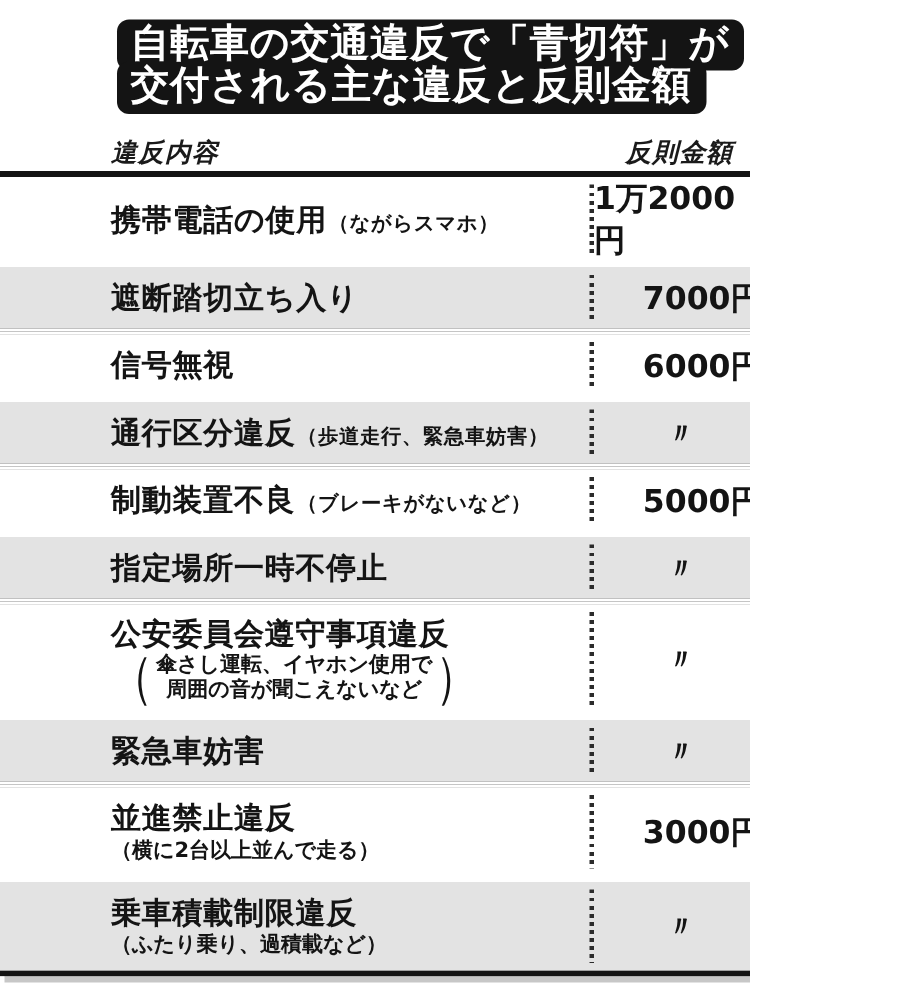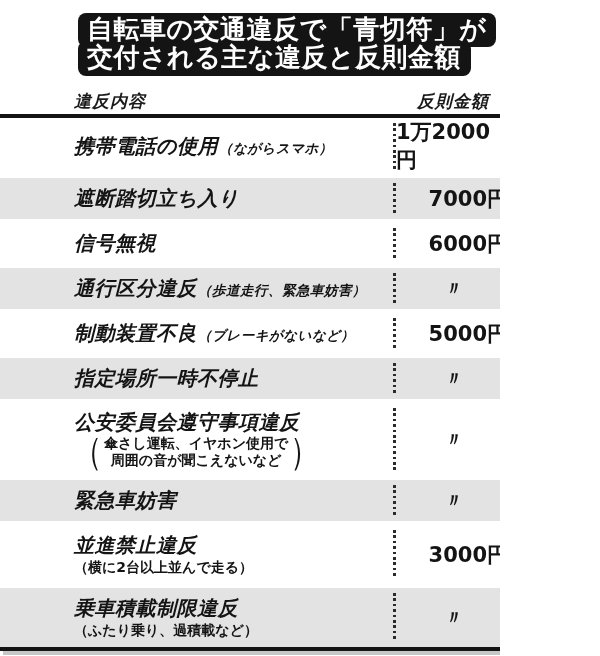--- a/index.html
+++ b/index.html
@@ -39,21 +39,21 @@
     background:#fff;overflow:hidden;
     box-shadow:3px 4px 0 rgba(0,0,0,0.22);
   }
   .row{display:flex;align-items:center;min-height:41px;background:#fff;}
   .row.shade{background:var(--shade);}
   .row.h-block{min-height:59px;}
   .row.h-bracket{min-height:73px;}
   .divider{height:2px;background:var(--ink);border-top:2px solid #fff;border-bottom:2px solid #fff;}
 
   .cell-name{flex:1;padding:4px 4px 4px 74px;}
-  .vname{font-size:20px;font-weight:bold;letter-spacing:0.5px;line-height:1.15;font-style:italic;}
+  .vname{font-size:20px;font-weight:bold;letter-spacing:0.5px;line-height:1.15;}
   .vnote-inline{font-size:13.5px;font-weight:bold;margin-left:1px;white-space:nowrap;}
   .vnote-block{font-size:14px;font-weight:bold;line-height:1.2;margin-top:2px;}
   .paren-row{display:flex;align-items:center;margin-top:1px;}
   .big-paren{font-size:28px;font-weight:400;line-height:1;transform:scaleY(1.35);margin:0 2px 0 0;}
   .big-paren.close{margin:0 0 0 2px;}
   .paren-lines{display:flex;flex-direction:column;text-align:center;}
   .paren-lines .vnote-block{margin-top:0;}
 
   .vsep{
     width:3px;align-self:stretch;margin:5px 0;

